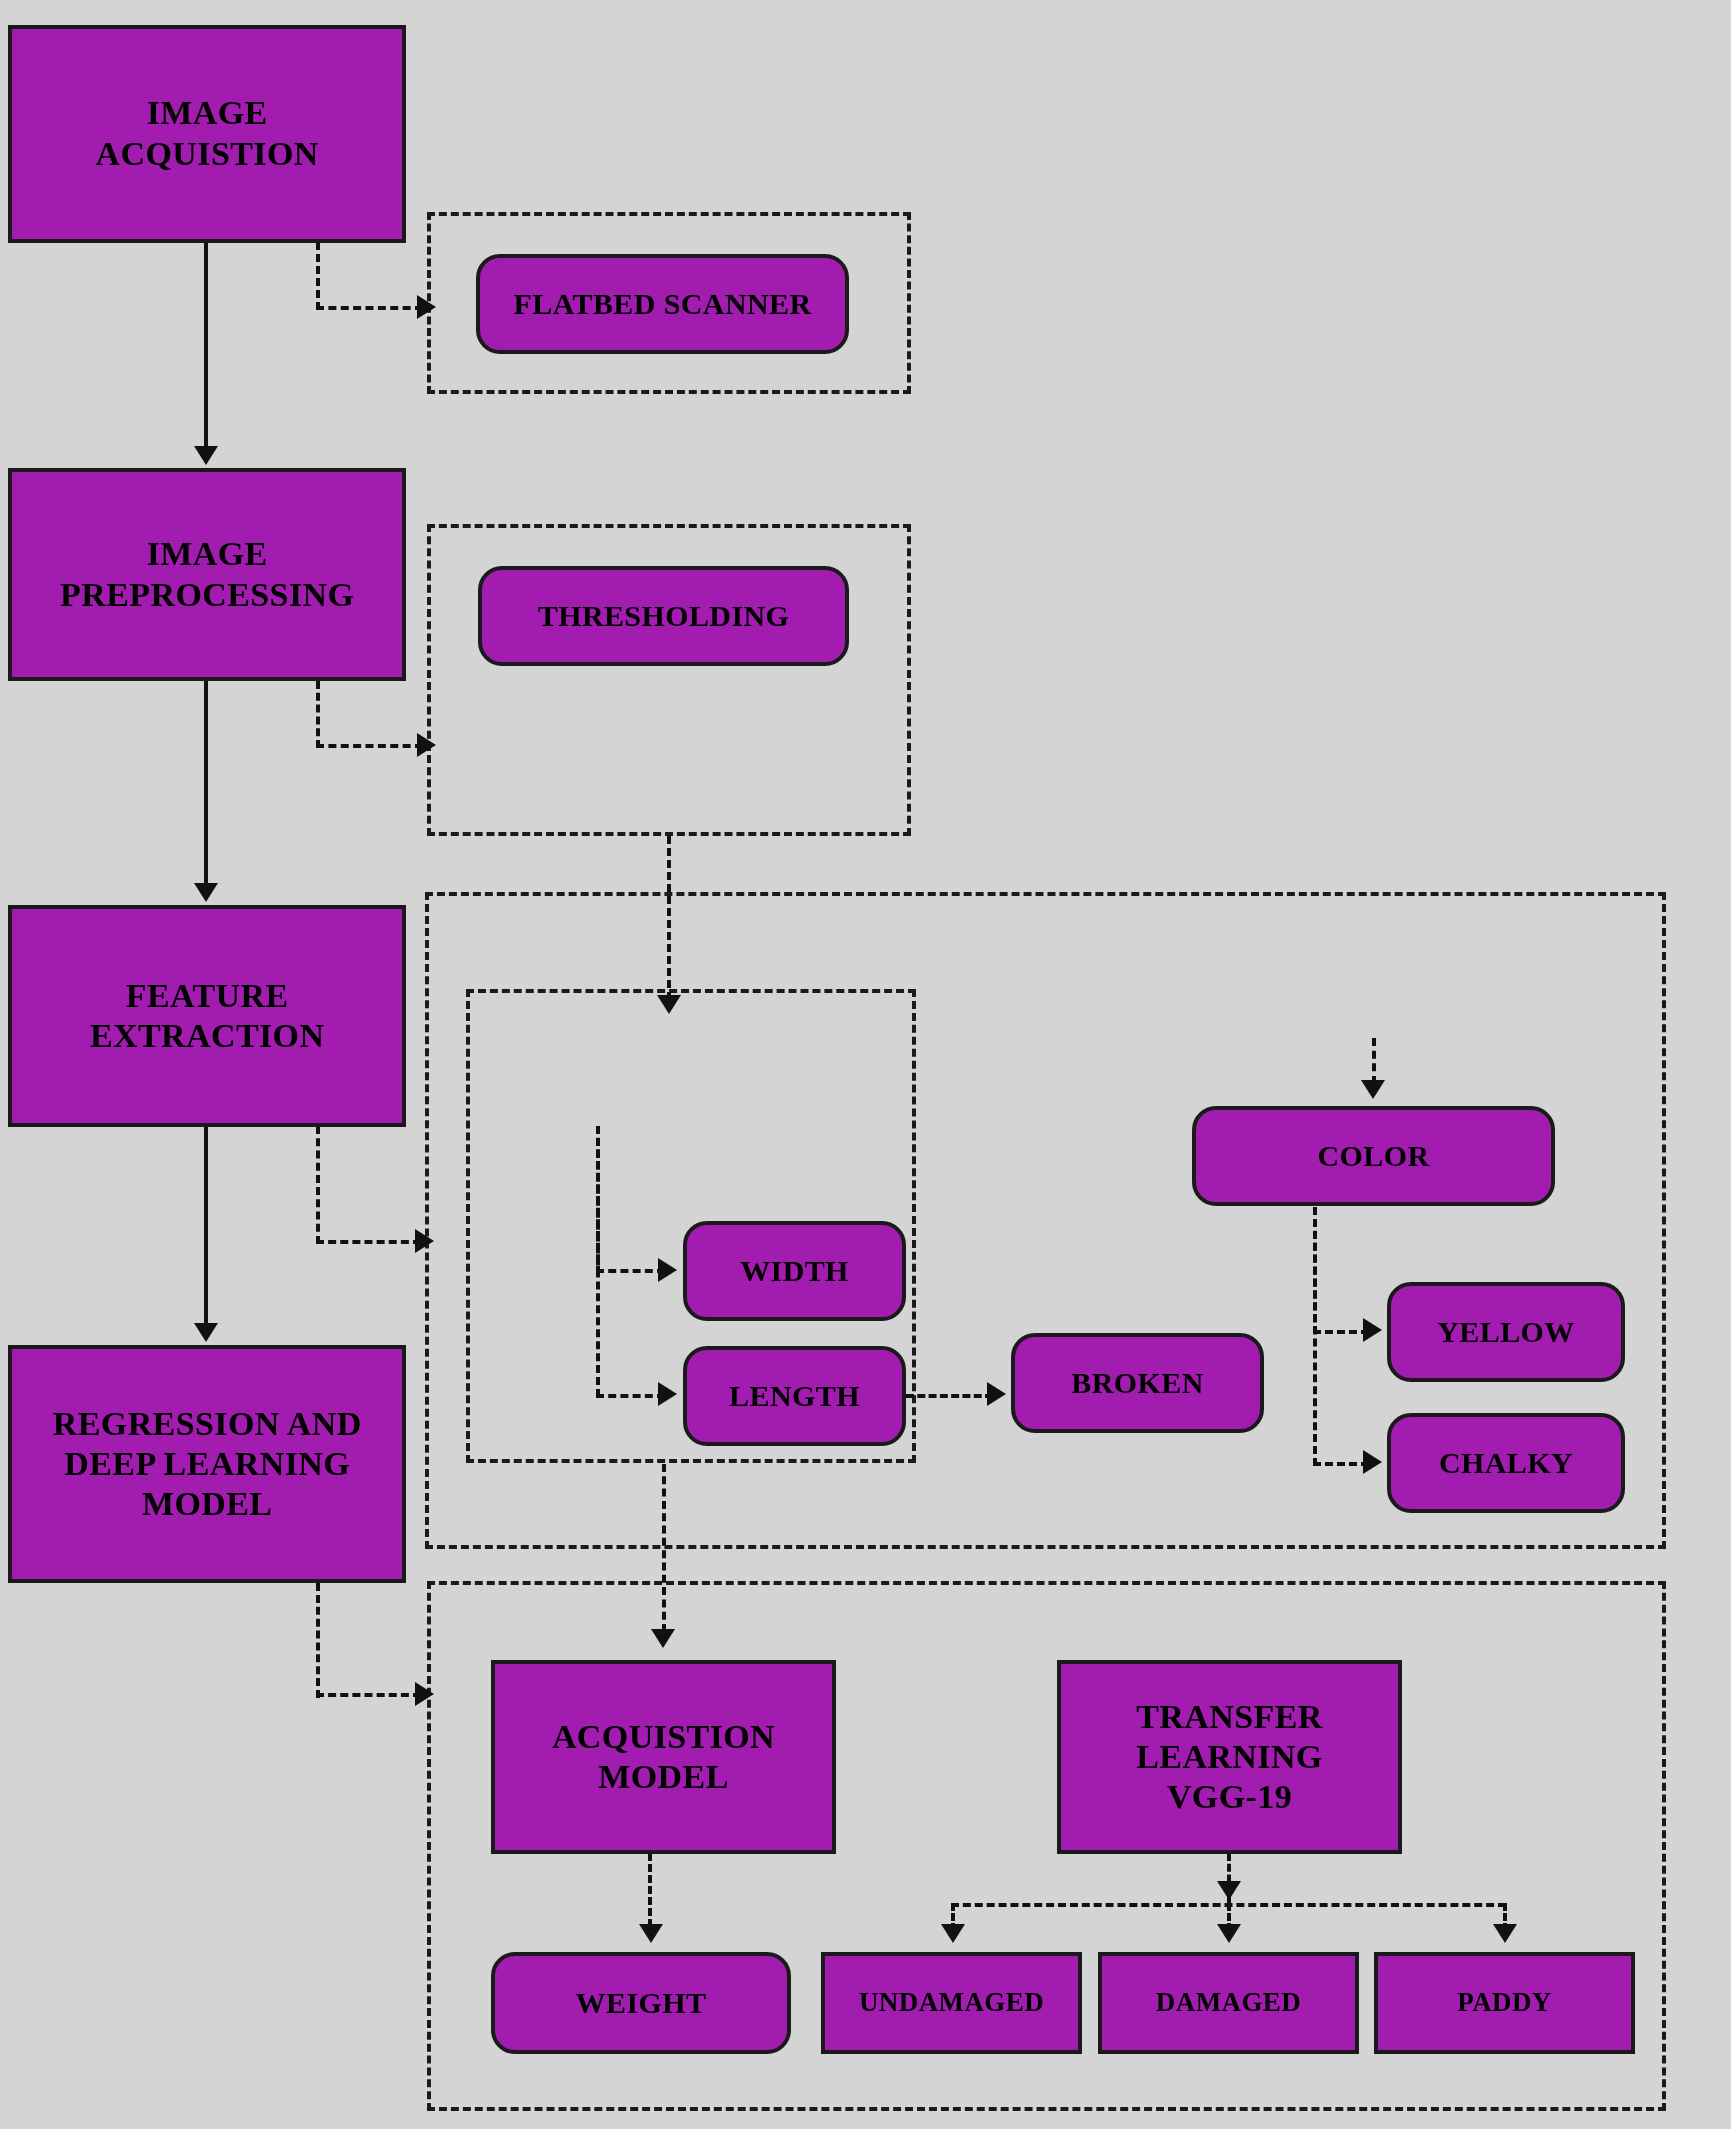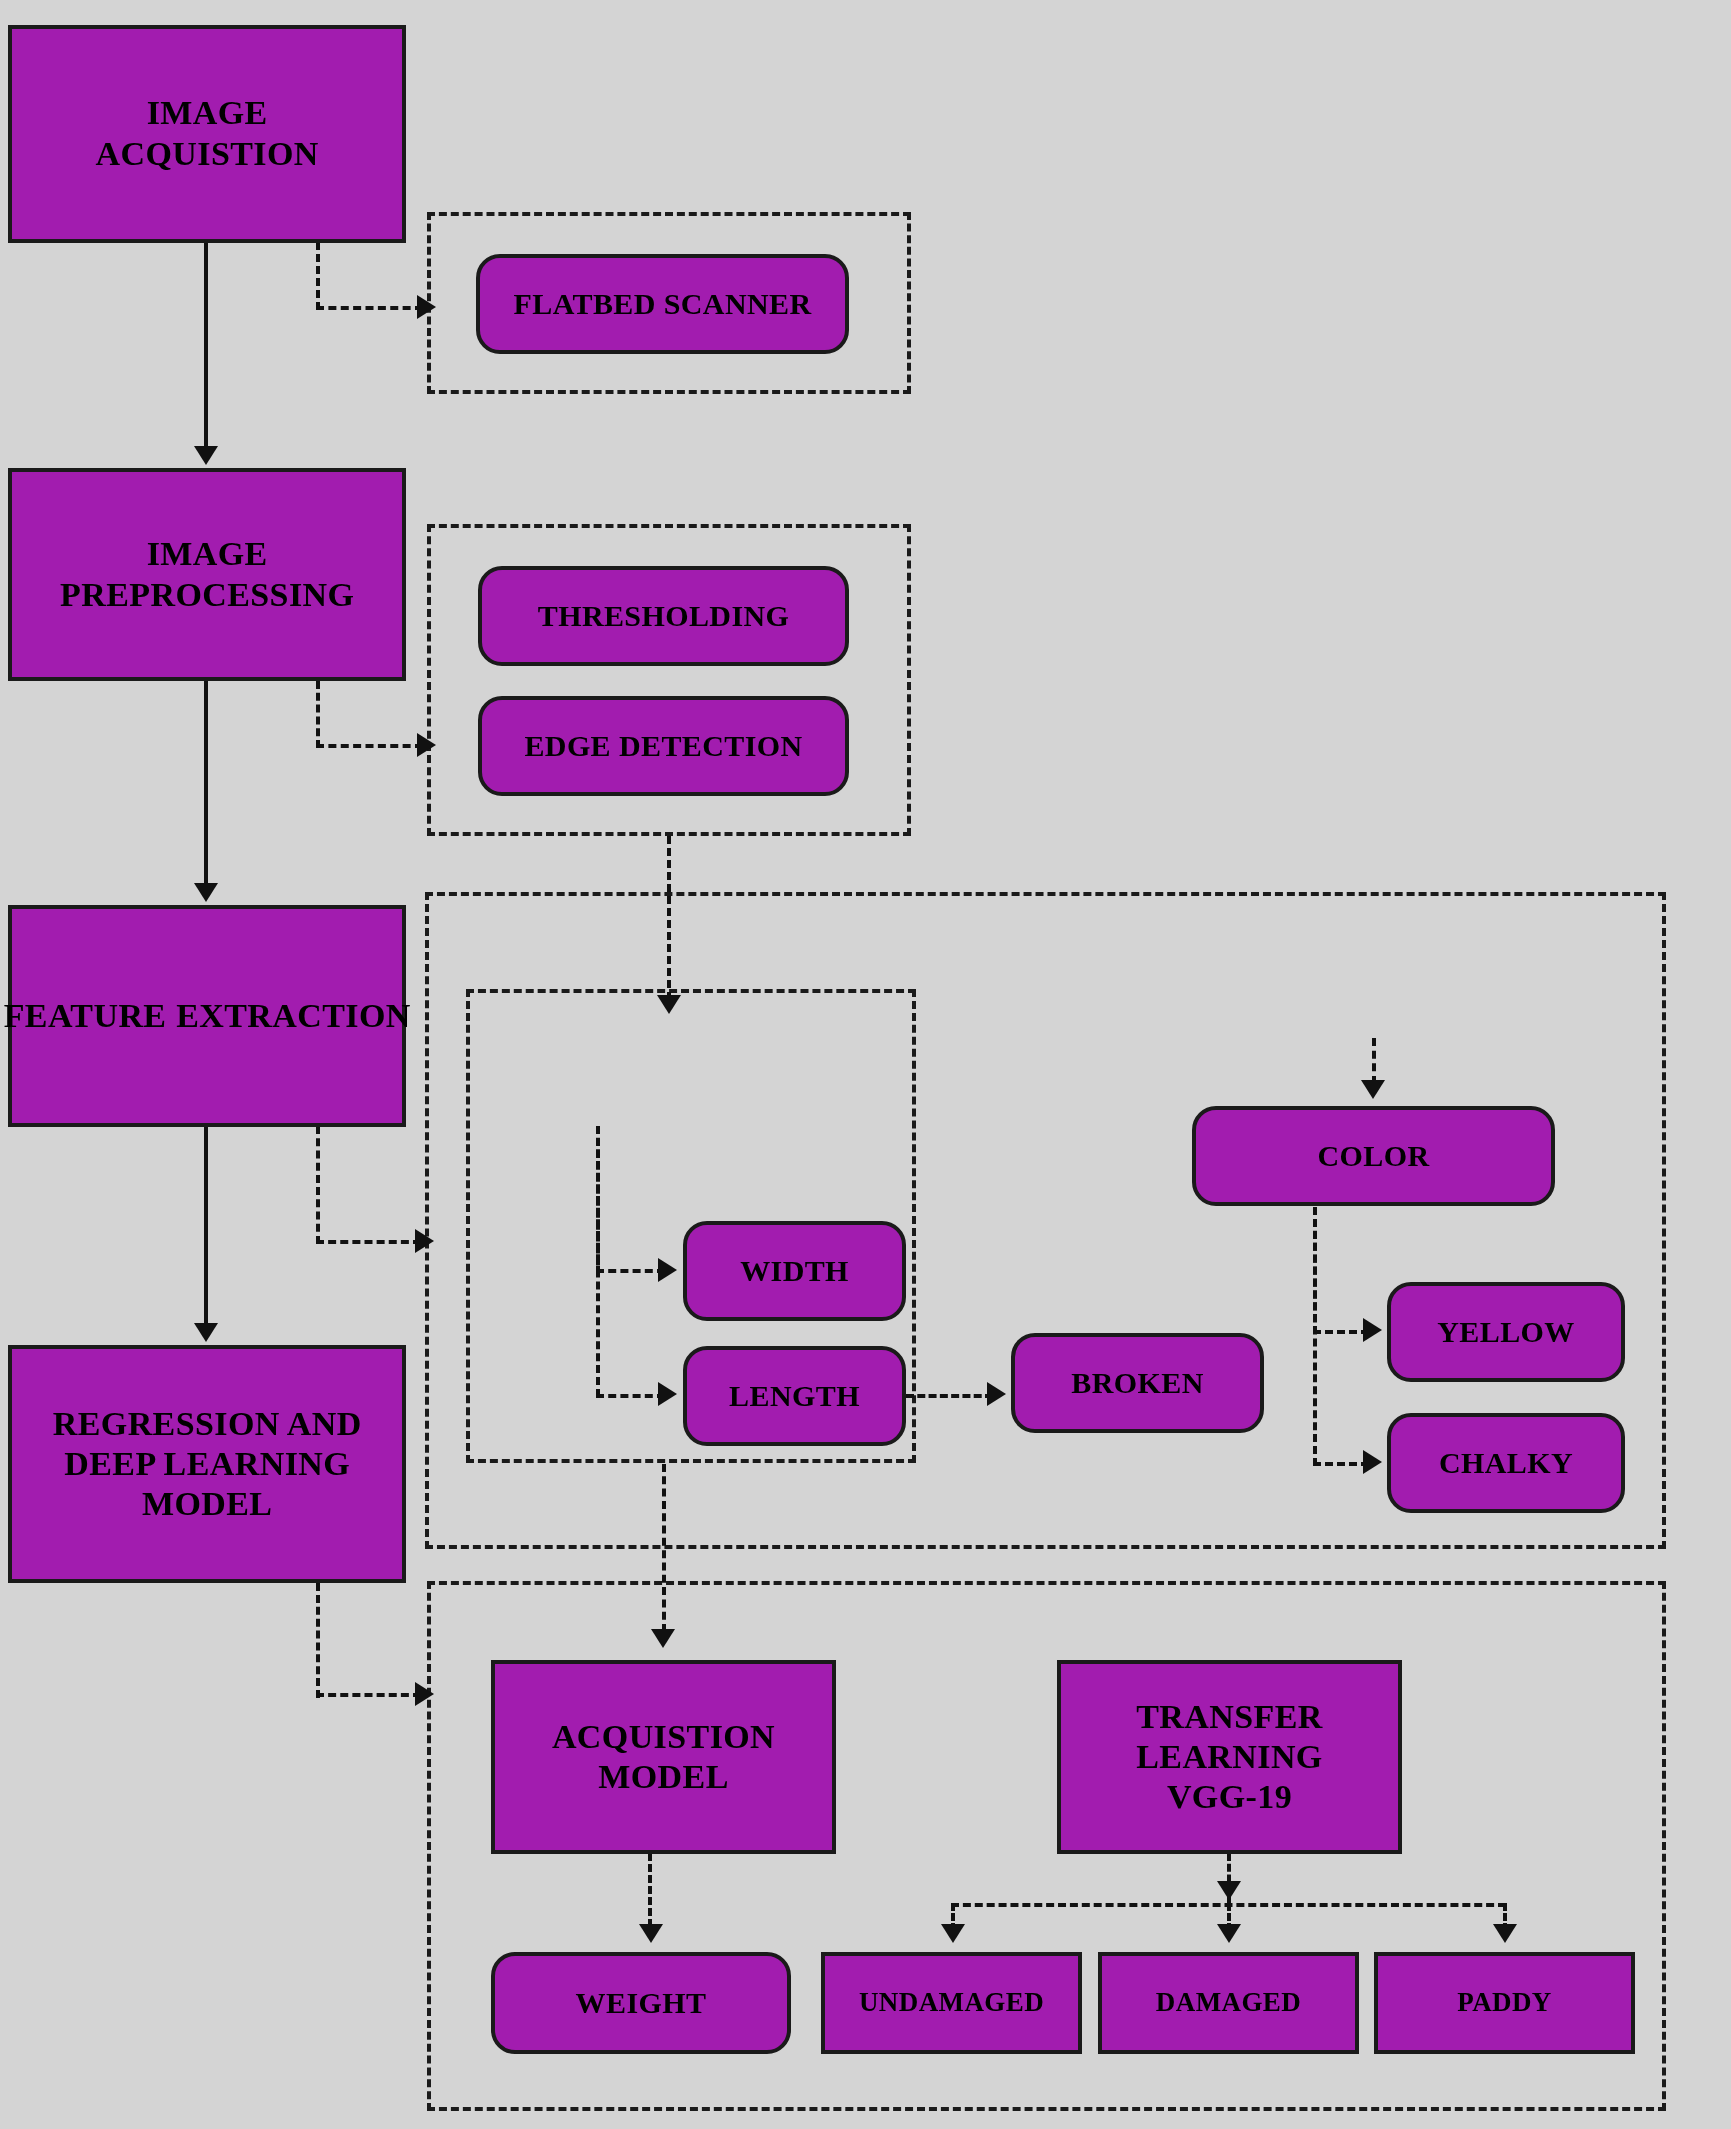--- a/index.html
+++ b/index.html
@@ -101,42 +101,39 @@
   <div class="node fs-big" style="left:8.2px; top:24.6px; width:398px; height:218px; flex-direction:column;">
     <span class="lbl">IMAGE</span>
     <span class="lbl">ACQUISTION</span>
   </div>
 
   <div class="node fs-big" style="left:8.2px; top:468px; width:398px; height:213px; flex-direction:column;">
     <span class="lbl">IMAGE</span>
     <span class="lbl">PREPROCESSING</span>
   </div>
 
-  <div class="node fs-big" style="left:8.2px; top:905px; width:398px; height:222px; flex-direction:row;">
+  <div class="node fs-big" style="left:8.2px; top:905px; width:398px; height:222px; flex-direction:column;">
     <span class="lbl">FEATURE</span>
     <span class="lbl">EXTRACTION</span>
   </div>
 
   <div class="node fs-big" style="left:8.2px; top:1345px; width:398px; height:238px; flex-direction:column;">
     <span class="lbl">REGRESSION AND</span>
     <span class="lbl">DEEP LEARNING</span>
     <span class="lbl">MODEL</span>
   </div>
 
   <div class="node fs-mid" style="left:476px; top:254px; width:373px; height:100px;">
     <span class="lbl">FLATBED SCANNER</span>
   </div>
 
   <div class="node fs-mid" style="left:478px; top:566px; width:371px; height:100px;">
     <span class="lbl">THRESHOLDING</span>
   </div>
 
-  <div class="node fs-mid" style="left:478px; top:696px; width:371px; height:100px;">
-    <span class="lbl">EDGE DETECTION</span>
-  </div>
 
 
   <div class="node fs-mid" style="left:683px; top:1221px; width:223px; height:100px;">
     <span class="lbl">WIDTH</span>
   </div>
 
   <div class="node fs-mid" style="left:683px; top:1346px; width:223px; height:100px;">
     <span class="lbl">LENGTH</span>
   </div>
 

